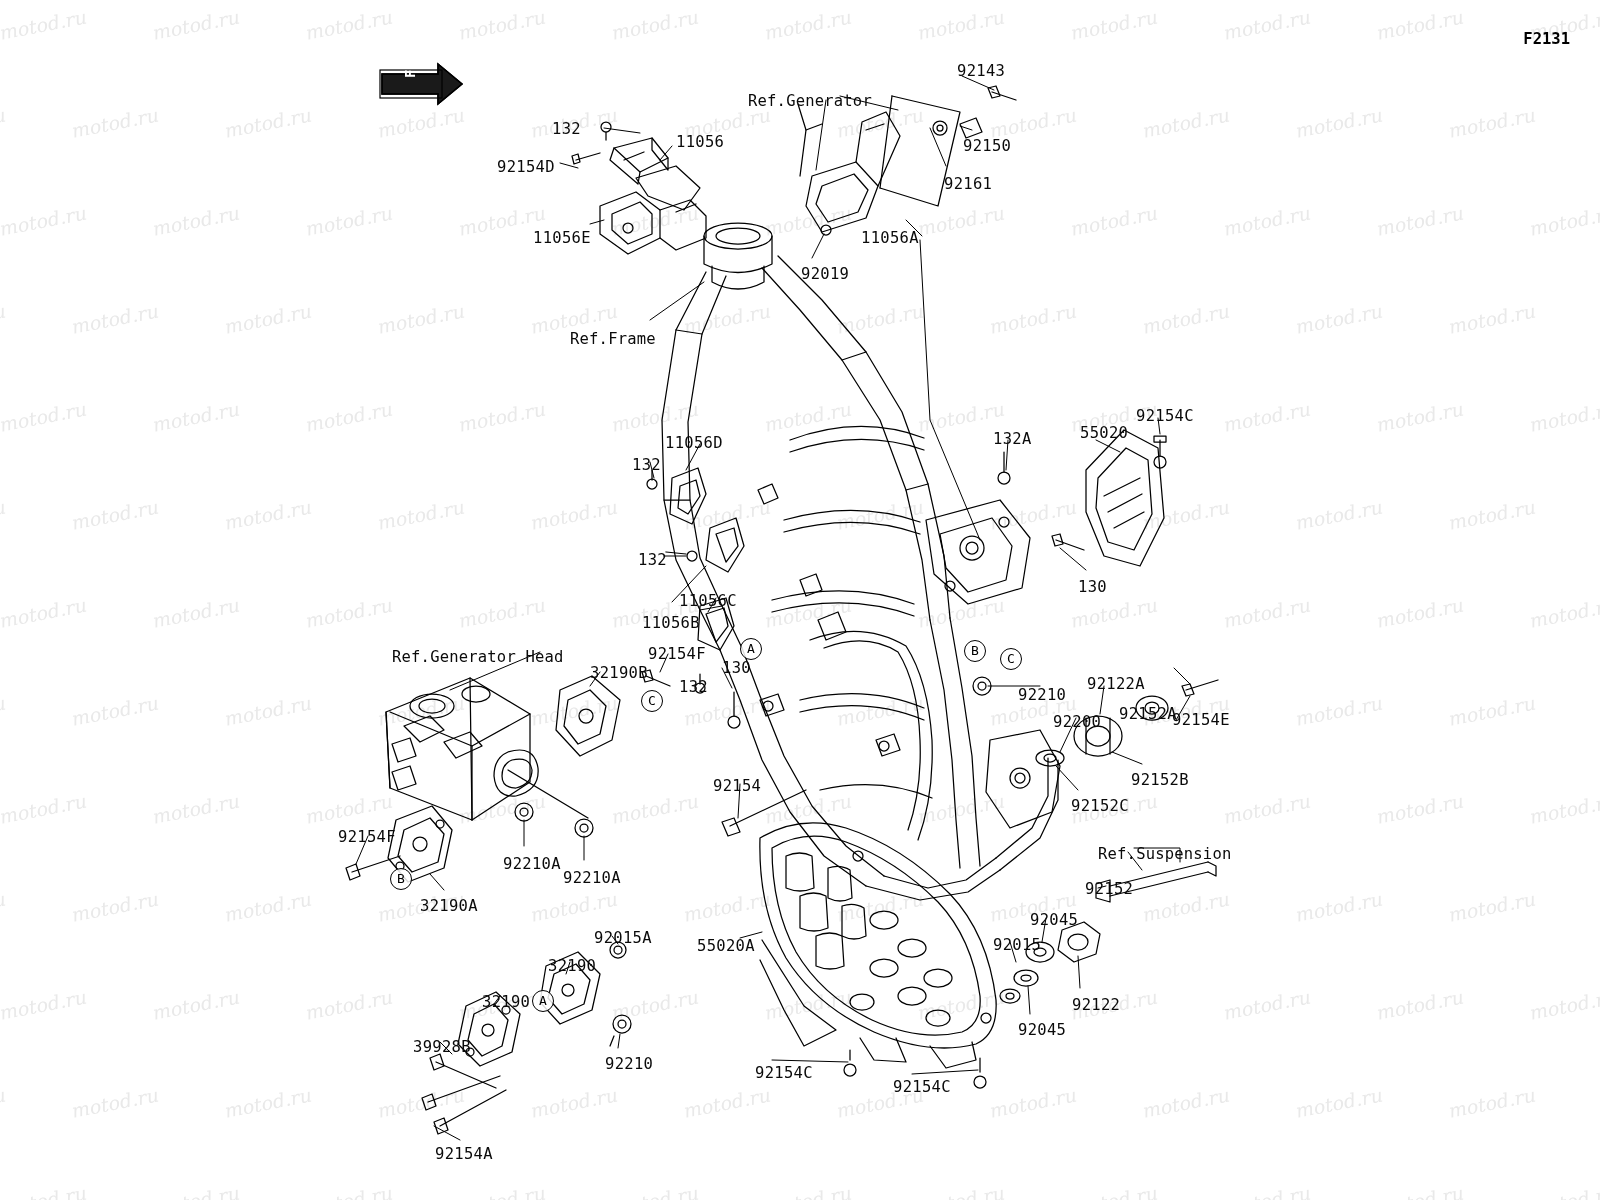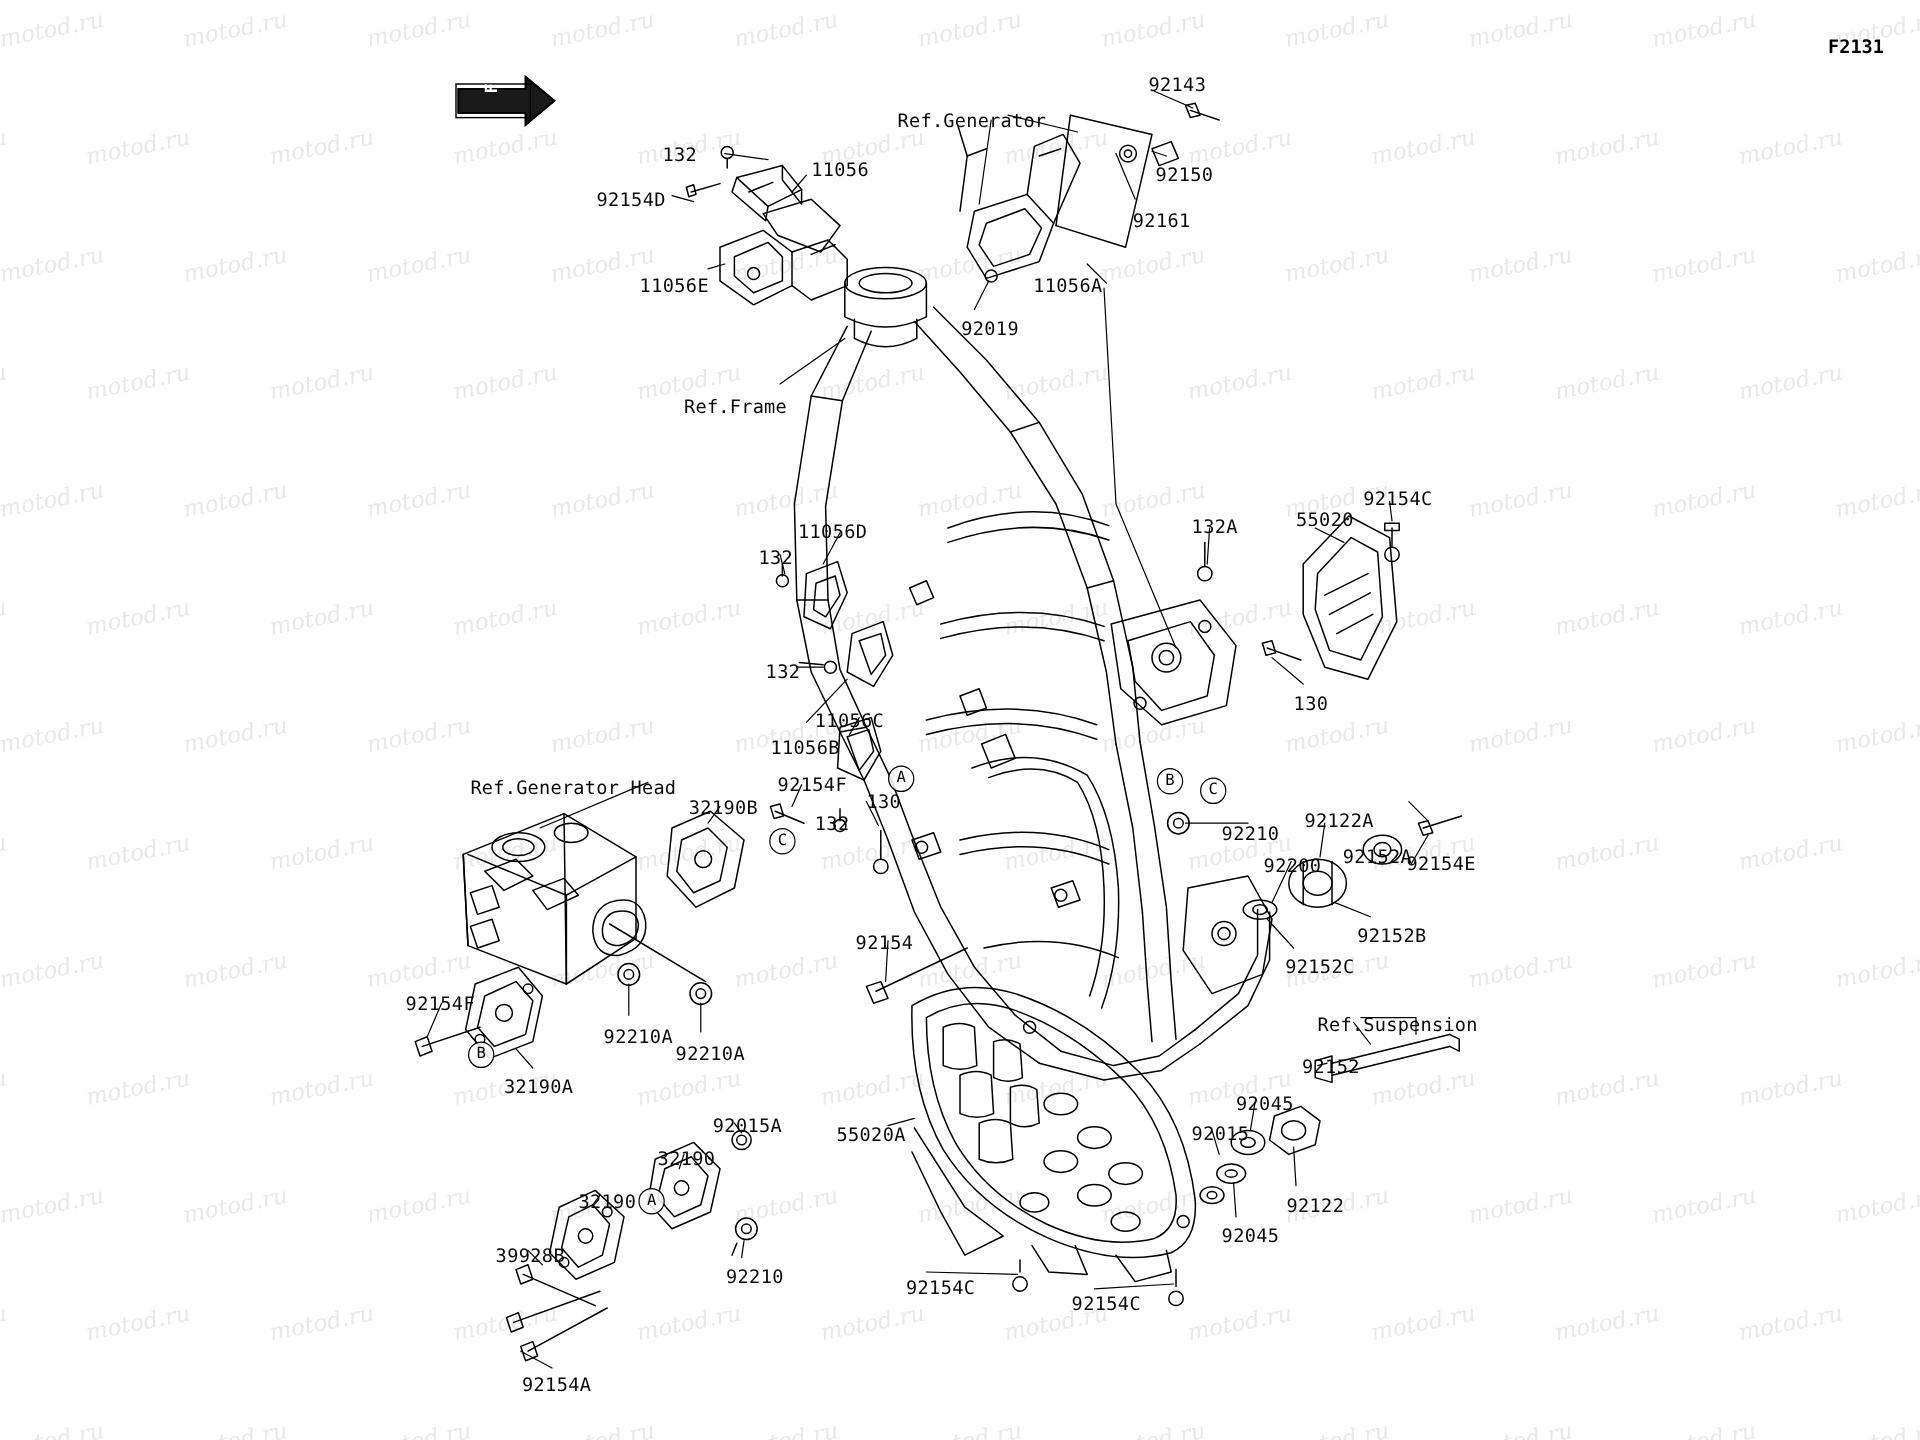--- a/index.html
+++ b/index.html
@@ -675,21 +675,21 @@
       <div class="lbl" style="left: 1136px; top: 407px;">92154C</div>
       <div class="lbl" style="left: 1080px; top: 424px;">55020</div>
       <div class="lbl" style="left: 993px; top: 430px;">132A</div>
       <div class="lbl" style="left: 665px; top: 434px;">11056D</div>
       <div class="lbl" style="left: 632px; top: 456px;">132</div>
       <div class="lbl" style="left: 638px; top: 551px;">132</div>
       <div class="lbl" style="left: 1078px; top: 578px;">130</div>
       <div class="lbl" style="left: 679px; top: 592px;">11056C</div>
       <div class="lbl" style="left: 606px; top: 614px; margin-left: 36px;">11056B</div>
       <div class="lbl" style="left: 648px; top: 645px;">92154F</div>
-      <div class="lbl" style="left: 574px; top: 664px;">32190B</div>
+      <div class="lbl" style="left: 590px; top: 664px;">32190B</div>
       <div class="lbl" style="left: 679px; top: 678px;">132</div>
       <div class="lbl" style="left: 722px; top: 659px;">130</div>
       <div class="lbl" style="left: 1119px; top: 658px; margin-top: 47px;">92152A</div>
       <div class="lbl" style="left: 1087px; top: 675px;">92122A</div>
       <div class="lbl" style="left: 1018px; top: 686px;">92210</div>
       <div class="lbl" style="left: 1053px; top: 713px;">92200</div>
       <div class="lbl" style="left: 1172px; top: 711px;">92154E</div>
       <div class="lbl" style="left: 1131px; top: 771px;">92152B</div>
       <div class="lbl" style="left: 1071px; top: 797px;">92152C</div>
       <div class="lbl" style="left: 713px; top: 777px;">92154</div>

